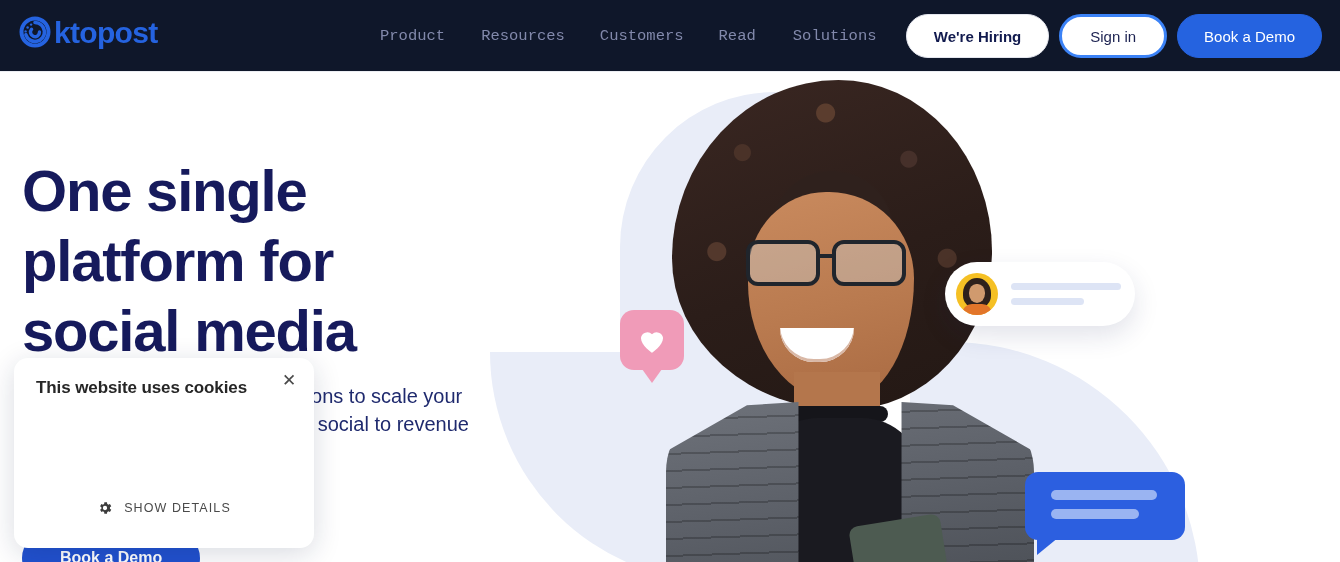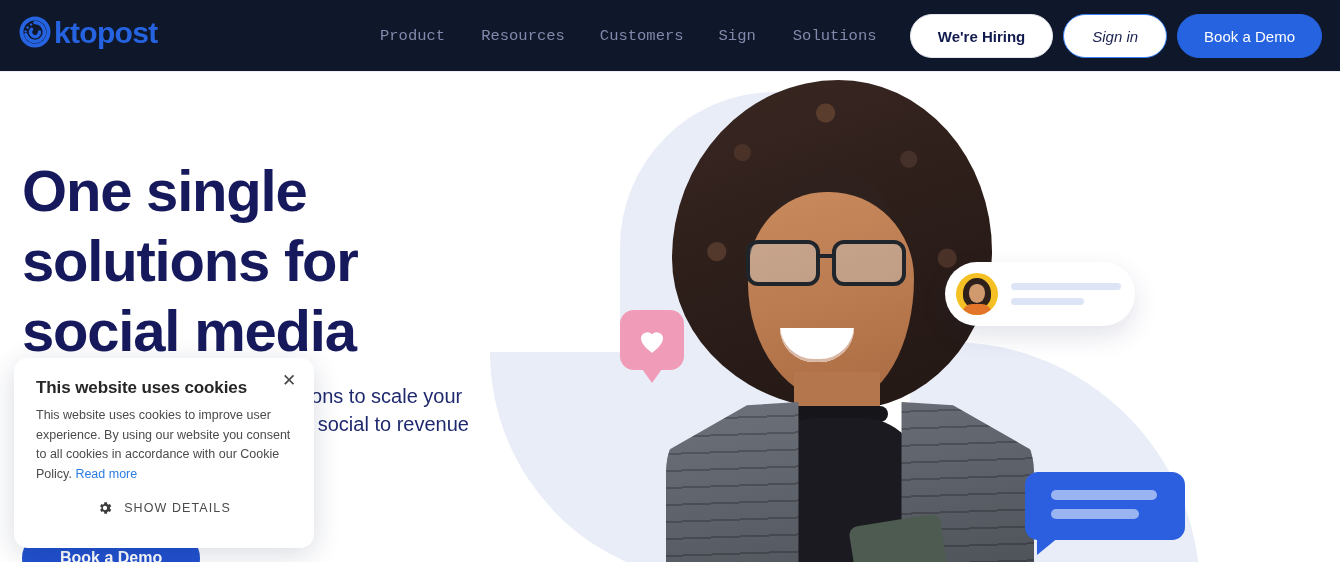--- a/index.html
+++ b/index.html
@@ -94,25 +94,24 @@
     height: 44px;
   }
   .btn-hiring {
     border: 1px solid #e4e6ee;
     background: #fff;
     color: #111a4e;
     font-weight: bold;
     padding: 16px 27px;
   }
   .btn-signin {
-    border: 1px solid #3b82f6;
+    border: 3px solid #3b82f6;
     background: #fff;
     color: #1b2150;
     padding: 4px 28px;
-    font-style: italic;
   }
   .btn-demo {
     border: 1px solid #2563e0;
     background: #2563e0;
     color: #ffffff;
     padding: 0 26px;
   }
 
   
   .hero {
@@ -464,21 +463,21 @@
     justify-content: center;
     color: #4a4a4a;
     font-size: 17px;
     cursor: pointer;
     line-height: 1;
   }
   .cookie-title {
     font-size: 17px;
     font-weight: bold;
     color: #262626;
-    margin-bottom: 8px;
+    margin-bottom: 20px;
     letter-spacing: -0.1px;
   }
   .cookie-body {
     font-size: 12.5px;
     line-height: 19.5px;
     color: #4b4b4b;
   }
   .cookie-link {
     color: #2a7de1;
     cursor: pointer;
@@ -524,34 +523,34 @@
           <circle cx="13.1" cy="9.6" r="1.2" fill="#2563e0"></circle>
         </svg>
       </span>
       <span class="logo-text">ktopost</span>
     </div>
 
     <div class="nav">
       <div class="nav-item">Product</div>
       <div class="nav-item">Resources</div>
       <div class="nav-item">Customers</div>
-      <div class="nav-item">Sign</div>
+      <div class="nav-item">Read</div>
       <div class="nav-item">Solutions</div>
     </div>
 
     <div class="header-actions">
       <div class="btn btn-hiring">We're Hiring</div>
       <div class="btn btn-signin">Sign in</div>
       <div class="btn btn-demo">Book a Demo</div>
     </div>
   </div>
 
   <div class="hero">
 
-    <h1 class="headline">One single solutions for social media</h1>
+    <h1 class="headline">One single platform for social media</h1>
     <p class="subhead">Social media management solutions to scale your B2B enterprise success, and link social to revenue growth.</p>
     <div class="hero-cta">Book a Demo</div>
 
     <div class="art">
 
       <div class="blob blob-a"></div>
       <div class="blob blob-b"></div>
       <div class="blob blob-c"></div>
 
       <div class="photo">
@@ -594,21 +593,20 @@
           <div class="chat-line chat-short"></div>
         </div>
       </div>
 
     </div>
   </div>
 
   <div class="cookie">
     <div class="cookie-close">✕</div>
     <div class="cookie-title">This website uses cookies</div>
-    <div class="cookie-body"><span>This website uses cookies to improve user experience. By using our website you consent to all cookies in accordance with our Cookie Policy. </span><span class="cookie-link">Read more</span></div>
     <div class="cookie-details">
       <svg class="gear" viewBox="0 0 24 24">
         <path fill="currentColor" d="M19.4 13a7.6 7.6 0 0 0 0-2l2-1.5-2-3.4-2.4 1a7.6 7.6 0 0 0-1.7-1l-.3-2.6h-4l-.3 2.6c-.6.2-1.2.6-1.7 1l-2.4-1-2 3.4L6.6 11a7.6 7.6 0 0 0 0 2l-2 1.5 2 3.4 2.4-1c.5.4 1.1.8 1.7 1l.3 2.6h4l.3-2.6c.6-.2 1.2-.6 1.7-1l2.4 1 2-3.4-2-1.5zM12 15.2A3.2 3.2 0 1 1 12 8.8a3.2 3.2 0 0 1 0 6.4z"></path>
       </svg>
       <span class="details-label">SHOW DETAILS</span>
     </div>
   </div>
 
 </div>
 

